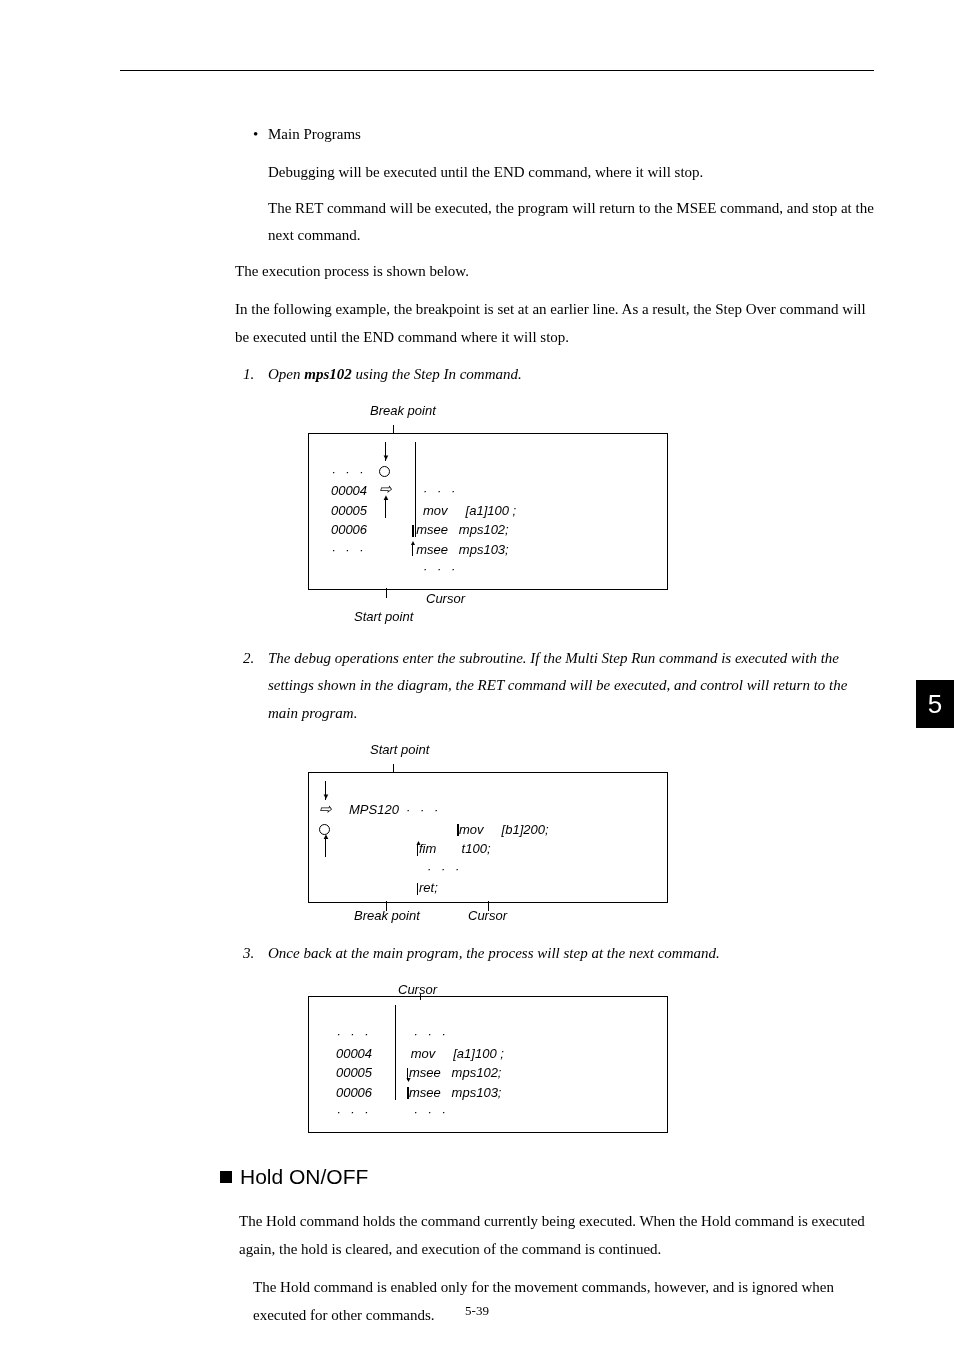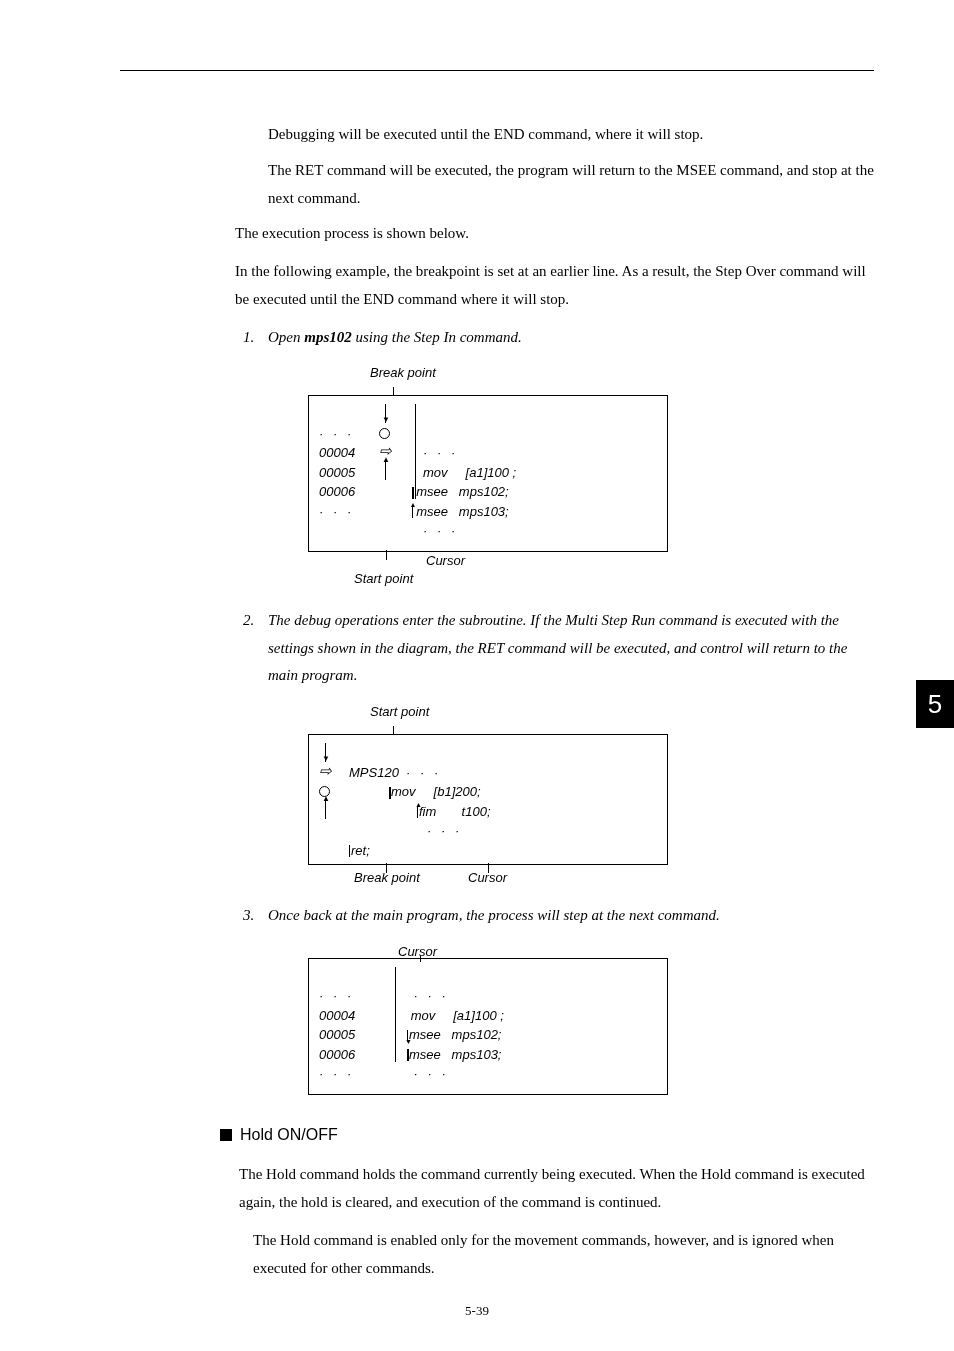--- a/index.html
+++ b/index.html
@@ -95,20 +95,21 @@
   .diag-box {
     border: 1px solid #000;
     padding: 8px 10px 10px 10px;
     display: flex;
     position: relative;
   }
   .diag-col-nums {
     width: 60px;
     line-height: 1.5;
     white-space: pre;
+    text-align: center;
   }
   .diag-col-marks {
     width: 30px;
     line-height: 1.5;
     position: relative;
   }
   .diag-col-code {
     line-height: 1.5;
     white-space: pre;
     position: relative;
@@ -137,21 +138,21 @@
     line-height: 1;
   }
   .diag-bottom-labels {
     margin-left: 30px;
     line-height: 1.4;
     position: relative;
     height: 40px;
   }
   .section-head {
     font-family: Arial, Helvetica, sans-serif;
-    font-size: 16px;
+    font-size: 21px;
     margin: 25px 0 12px -15px;
     display: flex;
     align-items: center;
     gap: 8px;
   }
   .section-head .square {
     width: 12px;
     height: 12px;
     background: #000;
     display: inline-block;
@@ -198,20 +199,25 @@
   }
 </style>
 </head>
 <body>
 
 <div class="page">
   <hr class="top-rule">
 
   <div class="content">
 
+    <ul class="bullets">
+      <li>
+        <span>Main Programs</span>
+      </li>
+    </ul>
     <div class="sub-indent">Debugging will be executed until the END command, where it will stop.</div>
 
     <div class="sub-indent">The RET command will be executed, the program will return to the MSEE command, and stop at the next command.</div>
 
     <div class="para">The execution process is shown below.</div>
     <div class="para">In the following example, the breakpoint is set at an earlier line. As a result, the Step Over command will be executed until the END command where it will stop.</div>
 
     <ol class="numbered">
       <li>
         <span>Open </span><b>mps102</b><span> using the Step In command.</span>
@@ -258,24 +264,24 @@
           <div class="diag-line-top"></div>
           <div class="diag-box" style="padding-bottom:4px;">
             <div class="diag-col-marks">
               <div style="height:19px; position:relative;"><span class="vline" style="height:19px; margin-left:6px;"></span><span style="position:absolute; left:3px; bottom:-3px; font-size:8px;">▼</span></div>
               <div style="height:19px;"><span class="mark-arrow-r">⇨</span></div>
               <div style="height:19px;"><span class="mark-circle"></span></div>
               <div style="height:19px; position:relative;"><span class="vline" style="height:19px; margin-left:6px;"></span><span style="position:absolute; left:3px; top:-7px; font-size:8px;">▲</span></div>
             </div>
             <div class="diag-col-code" style="flex:1;">
 <span><span>MPS120</span>&nbsp;&nbsp;<span class="dots-row">· · ·</span></span>
-<span style="margin-left:40px;"><span style="display:inline-block;width:2px;height:12px;background:#000;vertical-align:middle;"></span><span>mov     [b1]200;</span></span>
+<span style="margin-left:108px;"><span style="display:inline-block;width:2px;height:12px;background:#000;vertical-align:middle;"></span><span>mov     [b1]200;</span></span>
 <span style="margin-left:68px;"><span style="display:inline-block;width:1px;height:12px;border-left:1px solid #000;vertical-align:middle;position:relative;"><span style="position:absolute;top:-6px;left:-3px;font-size:7px;">▲</span></span><span>fim       t100;</span></span>
 <span style="margin-left:78px;" class="dots-row">· · ·</span>
-<span style="text-align:center;"><span style="display:inline-block;width:1px;height:12px;border-left:1px solid #000;vertical-align:middle;"></span><span>ret;</span></span></div>
+<span style="margin-left:68px;text-align:center;"><span style="display:inline-block;width:1px;height:12px;border-left:1px solid #000;vertical-align:middle;"></span><span>ret;</span></span></div>
           </div>
           <div class="diag-bottom-labels" style="height:22px;">
             <div style="position:absolute; left:48px; top:-2px; width:1px; height:10px; border-left:1px solid #000;"></div>
             <div style="position:absolute; left:150px; top:-2px; width:1px; height:10px; border-left:1px solid #000;"></div>
             <div style="position:absolute; left:16px; top:4px;">Break point</div>
             <div style="position:absolute; left:130px; top:4px;">Cursor</div>
           </div>
         </div>
       </li>
 

